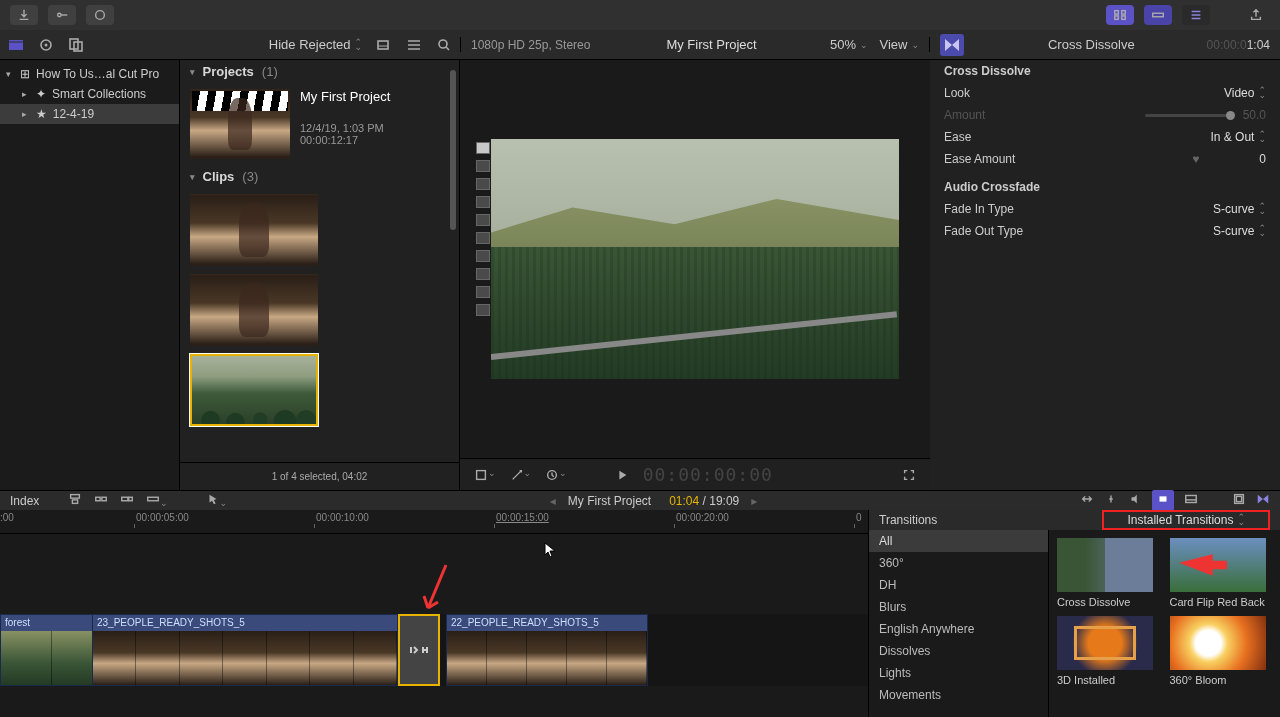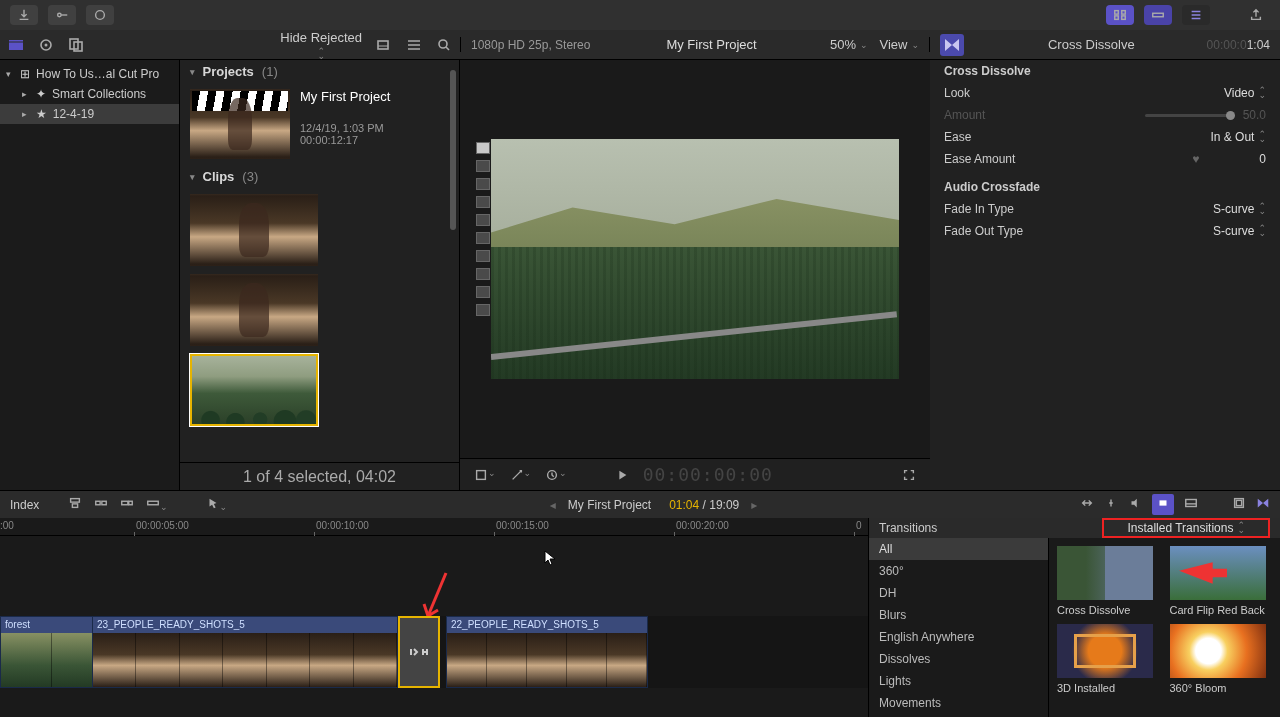--- a/index.html
+++ b/index.html
@@ -13,21 +13,21 @@
   .titlebar .sp { flex:1; }
   .titlebar .purple { background:#5b52c7; }
   .titlebar .purple2 { background:#4a43a8; }
   .titlebar .dark { background:#2a2a2a; }
 
   
   .toolbar2 { height:30px; background:#2a2a2a; display:flex; align-items:center; border-bottom:1px solid #000; }
   .toolbar2 .left { width:460px; display:flex; align-items:center; padding:0 8px; gap:14px; }
   .toolbar2 .left .icn svg { width:16px; height:16px; }
   .toolbar2 .left .sp { flex:1; }
-  .toolbar2 .hide-rej { color:#ccc; font-size:13px; display:flex; align-items:center; gap:4px;flex-direction:column; }
+  .toolbar2 .hide-rej { color:#ccc; font-size:13px; display:flex; align-items:center; gap:4px; }
   .toolbar2 .center { flex:1; display:flex; align-items:center; padding:0 10px; gap:12px; border-left:1px solid #000; border-right:1px solid #000; }
   .toolbar2 .center .fmt { color:#999; font-size:12px; }
   .toolbar2 .center .proj { color:#ddd; font-size:13px; }
   .toolbar2 .center .sp { flex:1; }
   .toolbar2 .center .zoom { font-size:13px; color:#ccc; display:flex; align-items:center; gap:4px;margin-left:47px; }
   .toolbar2 .center .view { font-size:13px; color:#ccc; display:flex; align-items:center; gap:4px; }
   .toolbar2 .right { width:350px; display:flex; align-items:center; padding:0 10px; }
   .toolbar2 .right .transicon { width:24px; height:22px; background:#4b4aad; border-radius:3px; display:flex; align-items:center; justify-content:center; margin-right:12px; }
   .toolbar2 .right .title { flex:1; text-align:center; color:#ccc; font-size:13px; }
   .toolbar2 .right .tc { color:#555; font-size:12px; }
@@ -59,21 +59,21 @@
   .clip.sel { border-color:#e6b400; outline:1px solid #fff; }
   .clip.girl { background:linear-gradient(#2a1f17,#4a3826 40%,#c8a884 60%,#2a1f17); }
   .clip.girl::after { content:""; position:absolute; left:38%; top:10%; width:24%; height:80%; background:rgba(60,40,30,.7); border-radius:40% 40% 20% 20%; }
   .clip.forest { background:linear-gradient(180deg,#a7b29b 0,#8f9d80 30%,#3e5a3a 55%,#2b4028 100%); }
   .clip.forest::after { content:""; position:absolute; left:0; right:0; bottom:0; height:55%; background:
       radial-gradient(circle at 15% 90%, #1f3a23 0 8%, transparent 9%),
       radial-gradient(circle at 35% 95%, #1f3a23 0 10%, transparent 11%),
       radial-gradient(circle at 55% 88%, #223d26 0 9%, transparent 10%),
       radial-gradient(circle at 75% 93%, #1f3a23 0 11%, transparent 12%),
       radial-gradient(circle at 92% 90%, #223d26 0 8%, transparent 9%); }
-  .browser .status { height:28px; border-top:1px solid #000; display:flex; align-items:center; justify-content:center; font-size:16px; color:#aaa; margin-top:auto; }
+  .browser .status { height:28px; border-top:1px solid #000; display:flex; align-items:center; justify-content:center; font-size:10px; color:#aaa; margin-top:auto; }
 
   
   .viewer { flex:1; display:flex; flex-direction:column; background:#1a1a1a; }
   .canvaswrap { flex:1; display:flex; align-items:center; justify-content:center; position:relative; }
   .filmstrip { position:absolute; left:16px; top:82px; display:flex; flex-direction:column; gap:6px; }
   .filmstrip .fr { width:14px; height:12px; background:#4a4a4a; border:1px solid #666; }
   .filmstrip .fr.top { background:#c8c8c8; }
   .canvas { width:408px; height:240px; position:relative; overflow:hidden; }
   .canvas .sky { position:absolute; inset:0; height:40%; background:linear-gradient(#b8c0b0,#a8b09e); }
   .canvas .hill { position:absolute; left:0; right:0; top:25%; height:35%; background:linear-gradient(#889163,#6f7d52); clip-path:polygon(0 40%,20% 10%,45% 30%,70% 0,100% 25%,100% 100%,0 100%); }
@@ -91,35 +91,35 @@
   .insp-row { display:flex; align-items:center; padding:4px 14px; height:22px; }
   .insp-row .lbl { flex:1; color:#ccc; }
   .insp-row.dim .lbl, .insp-row.dim .val { color:#555; }
   .insp-row .val { color:#ddd; display:flex; align-items:center; gap:4px; }
   .insp-row.title .lbl { font-weight:600; }
   .insp-row .slider { width:90px; height:3px; background:#444; border-radius:2px; position:relative; margin-right:8px; }
   .insp-row .slider::after { content:""; position:absolute; right:0; top:-3px; width:9px; height:9px; border-radius:50%; background:#888; }
   .updn { font-size:9px; color:#888; line-height:5px; }
 
   
-  .tlbar { height:28px; background:#2b2b2b; border-top:1px solid #000; display:flex; align-items:center; padding:0 10px; gap:12px; }
+  .tlbar { height:20px; background:#2b2b2b; border-top:1px solid #000; display:flex; align-items:center; padding:0 10px; gap:12px; }
   .tlbar .idx { width:46px; font-size:12px; color:#ccc; }
   .tlbar .sp { flex:1; }
   .tlbar .pname { color:#ccc; font-size:12px; }
   .tlbar .ptime { color:#e6b400; font-size:12px; margin-left:6px; }
   .tlbar .ptot { color:#ccc; }
   .tlbar-ic svg { width:14px; height:14px; stroke:#aaa; fill:none; stroke-width:1.6; }
   .tlbar .right-ic { display:flex; gap:10px; align-items:center; }
   .tlbar .right-ic .on { background:#5b52c7; padding:2px 4px; border-radius:2px; }
 
   
   .bottom { flex:1; display:flex; background:#1a1a1a; }
 
   .timeline { flex:1; display:flex; flex-direction:column; position:relative; }
-  .ruler { height:18px; display:flex; align-items:center; font-size:10px; color:#888; padding-left:6px; position:relative; border-bottom:1px solid #000; }
+  .ruler { height:24px; display:flex; align-items:center; font-size:10px; color:#888; padding-left:6px; position:relative; border-bottom:1px solid #000; }
   .ruler .tick { position:absolute; top:2px; font-size:10px; color:#888; }
   .ruler .tick::before { content:""; position:absolute; left:-2px; top:12px; width:1px; height:4px; background:#666; }
   .track { position:relative; height:72px; margin-top:80px; background:#151515; }
   .clipblk { position:absolute; top:0; bottom:0; background:#3a4a7a; border:1px solid #1a2a4a; overflow:hidden; }
   .clipblk .nm { position:absolute; top:2px; left:4px; font-size:10px; color:#cfdfff; white-space:nowrap; }
   .clipblk .filmthumbs { position:absolute; top:16px; left:0; right:0; bottom:0; display:flex; }
   .clipblk .filmthumbs span { flex:1; background:linear-gradient(#2a1f17,#4a3826 40%,#c8a884 60%,#2a1f17); border-right:1px solid rgba(0,0,0,.4); }
   .clipblk.forestclip .filmthumbs span { background:linear-gradient(#889163 0,#3a5536 60%,#233a24); }
   .transblk { position:absolute; top:0; bottom:0; background:#444; border:2px solid #e6b400; display:flex; align-items:center; justify-content:center; gap:1px; }
   .transblk svg { width:10px; height:10px; stroke:#ccc; fill:none; stroke-width:2; }
@@ -481,21 +481,21 @@
   </div>
 </div>
 
 <div class="bottom">
 
   <div class="timeline">
     <div class="ruler" id="ruler">
         <span class="tick" style="left: 0px;">:00</span>
         <span class="tick" style="left: 136px;">00:00:05:00</span>
         <span class="tick" style="left: 316px;">00:00:10:00</span>
-        <span class="tick" style="left: 496px;">00:00:15:00</span>
+        <span class="tick" style="left: 496px; text-decoration: underline;">00:00:15:00</span>
         <span class="tick" style="left: 676px;">00:00:20:00</span>
         <span class="tick" style="left: 856px;">0</span>
       </div>
 
     <svg class="arrow" style="left:418px; top:50px;" width="40" height="60" viewBox="0 0 40 60">
       <path d="M28 5 L10 48"></path>
         <path d="M10 48 l-4 -12 M10 48 l10 -6"></path>
     </svg>
 
     <svg class="cursor-ptr" style="left:544px; top:32px;" viewBox="0 0 12 16">

